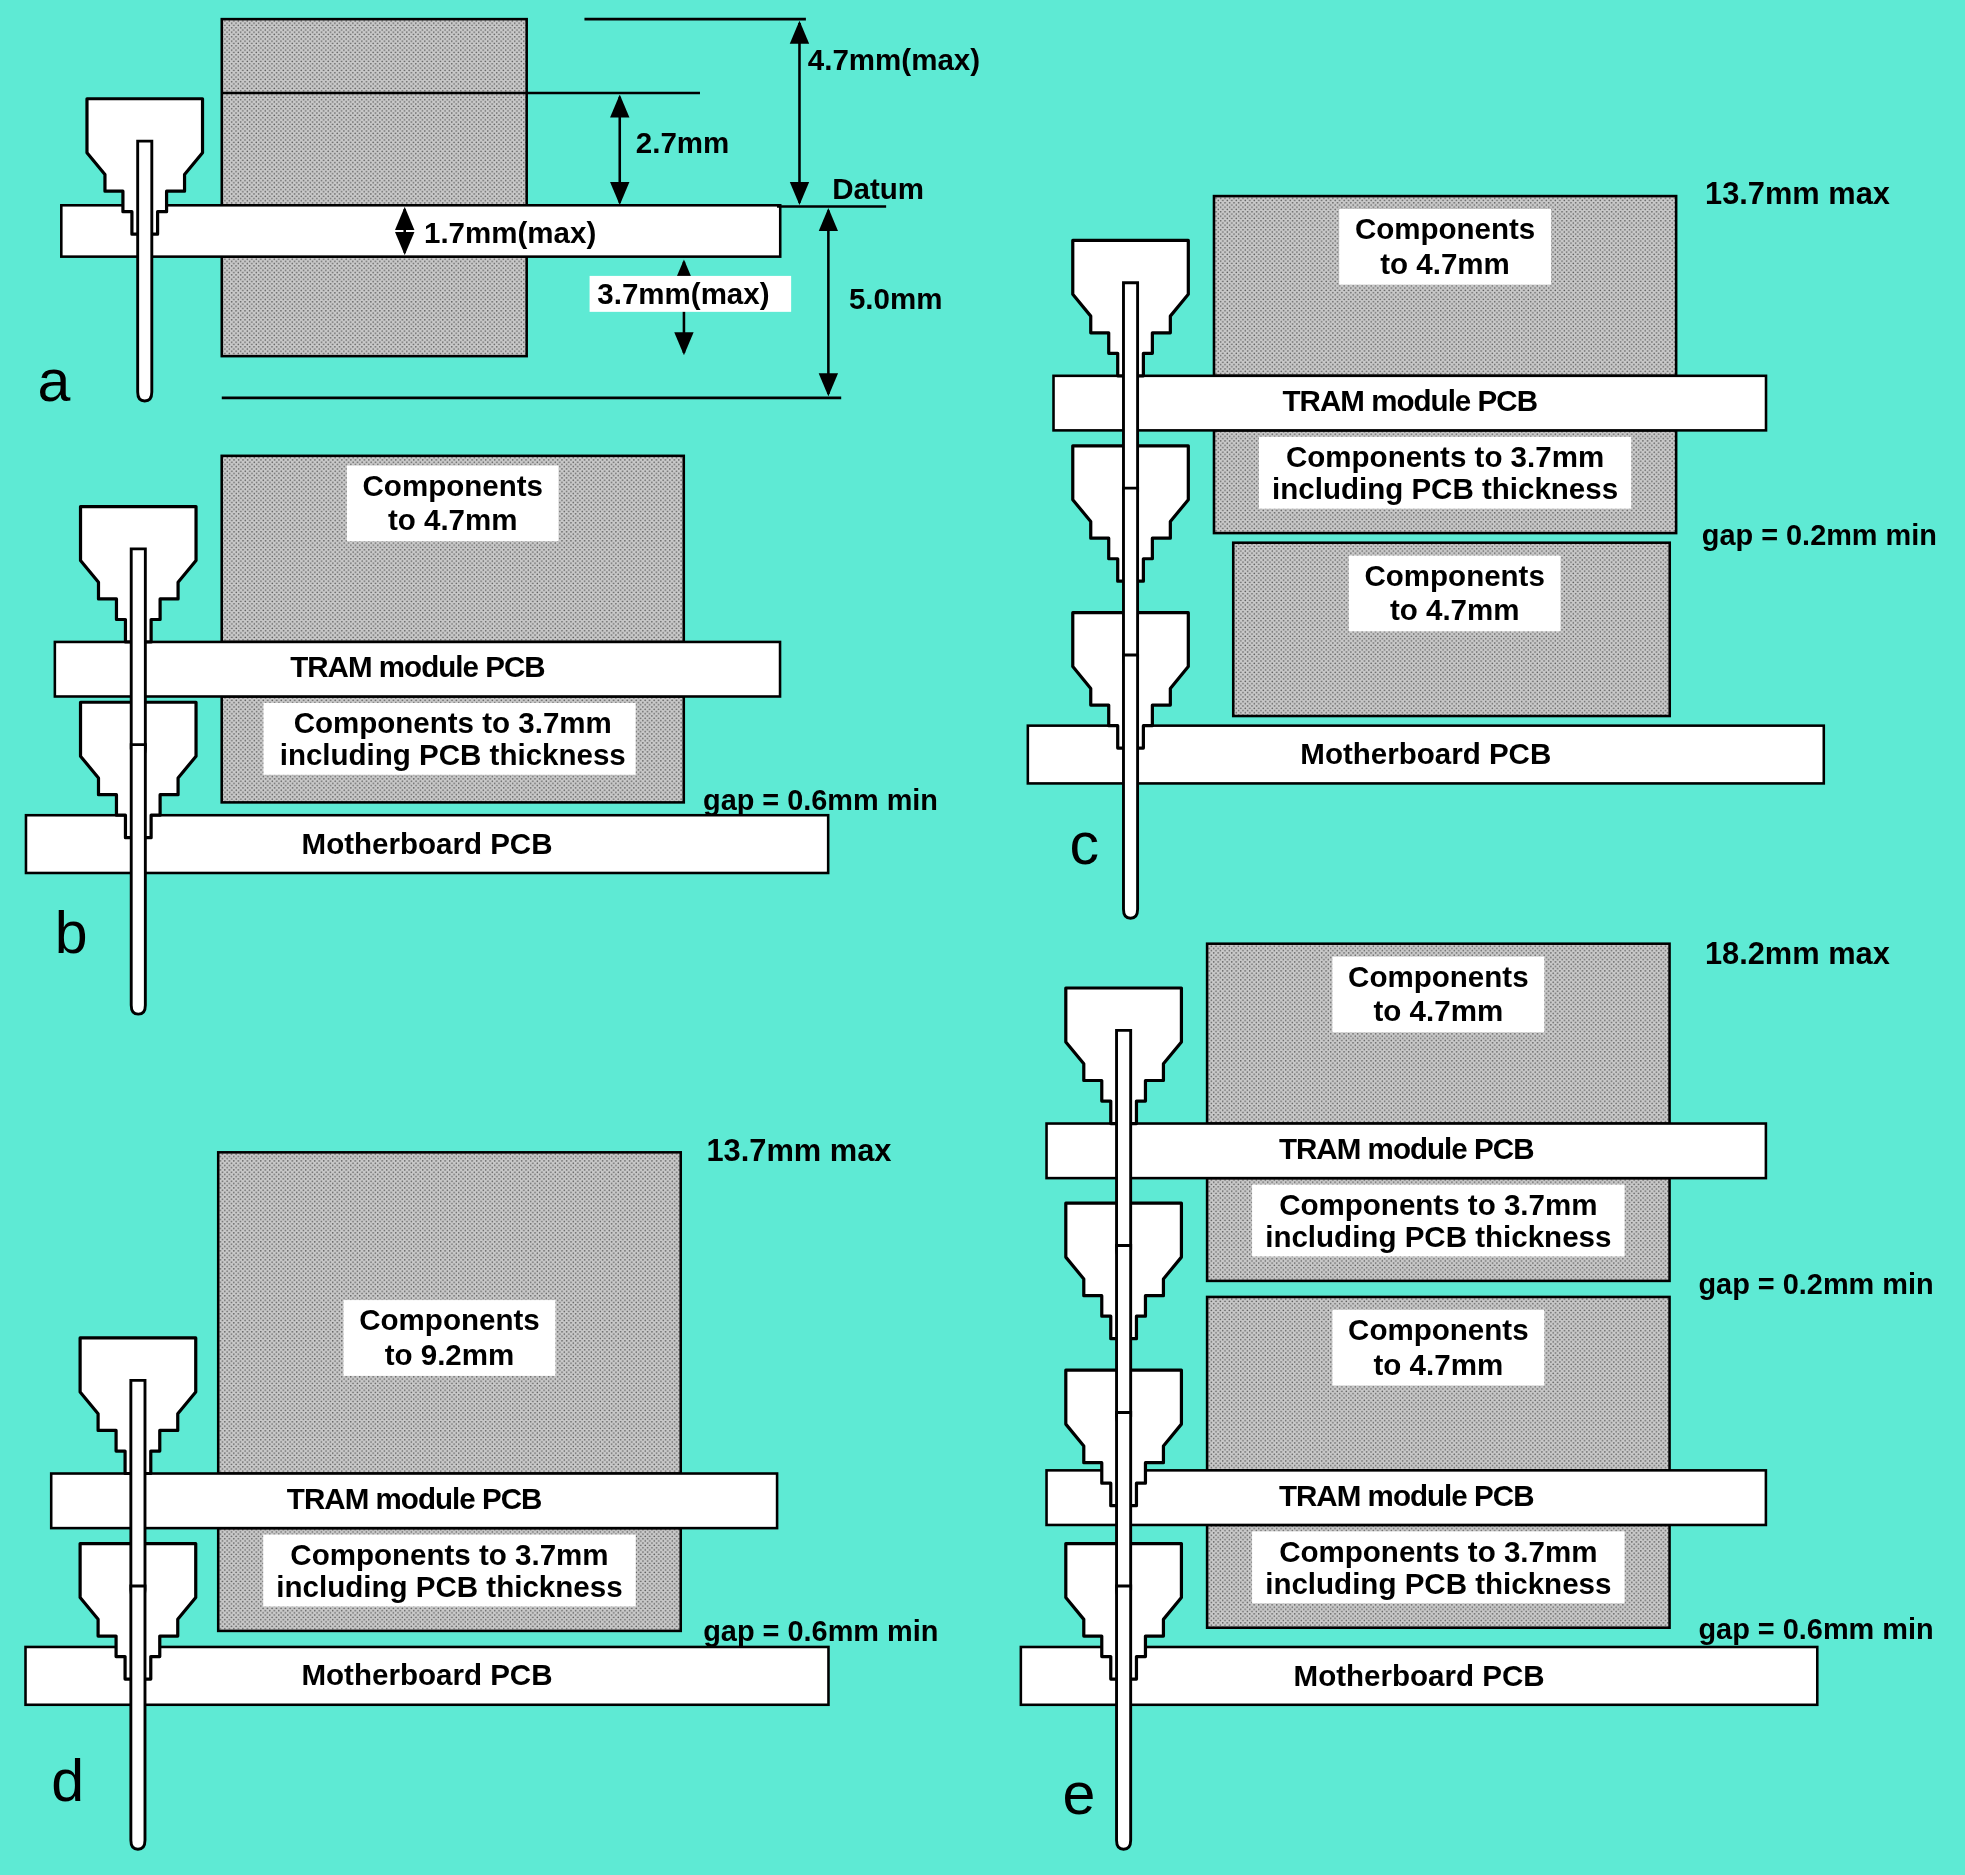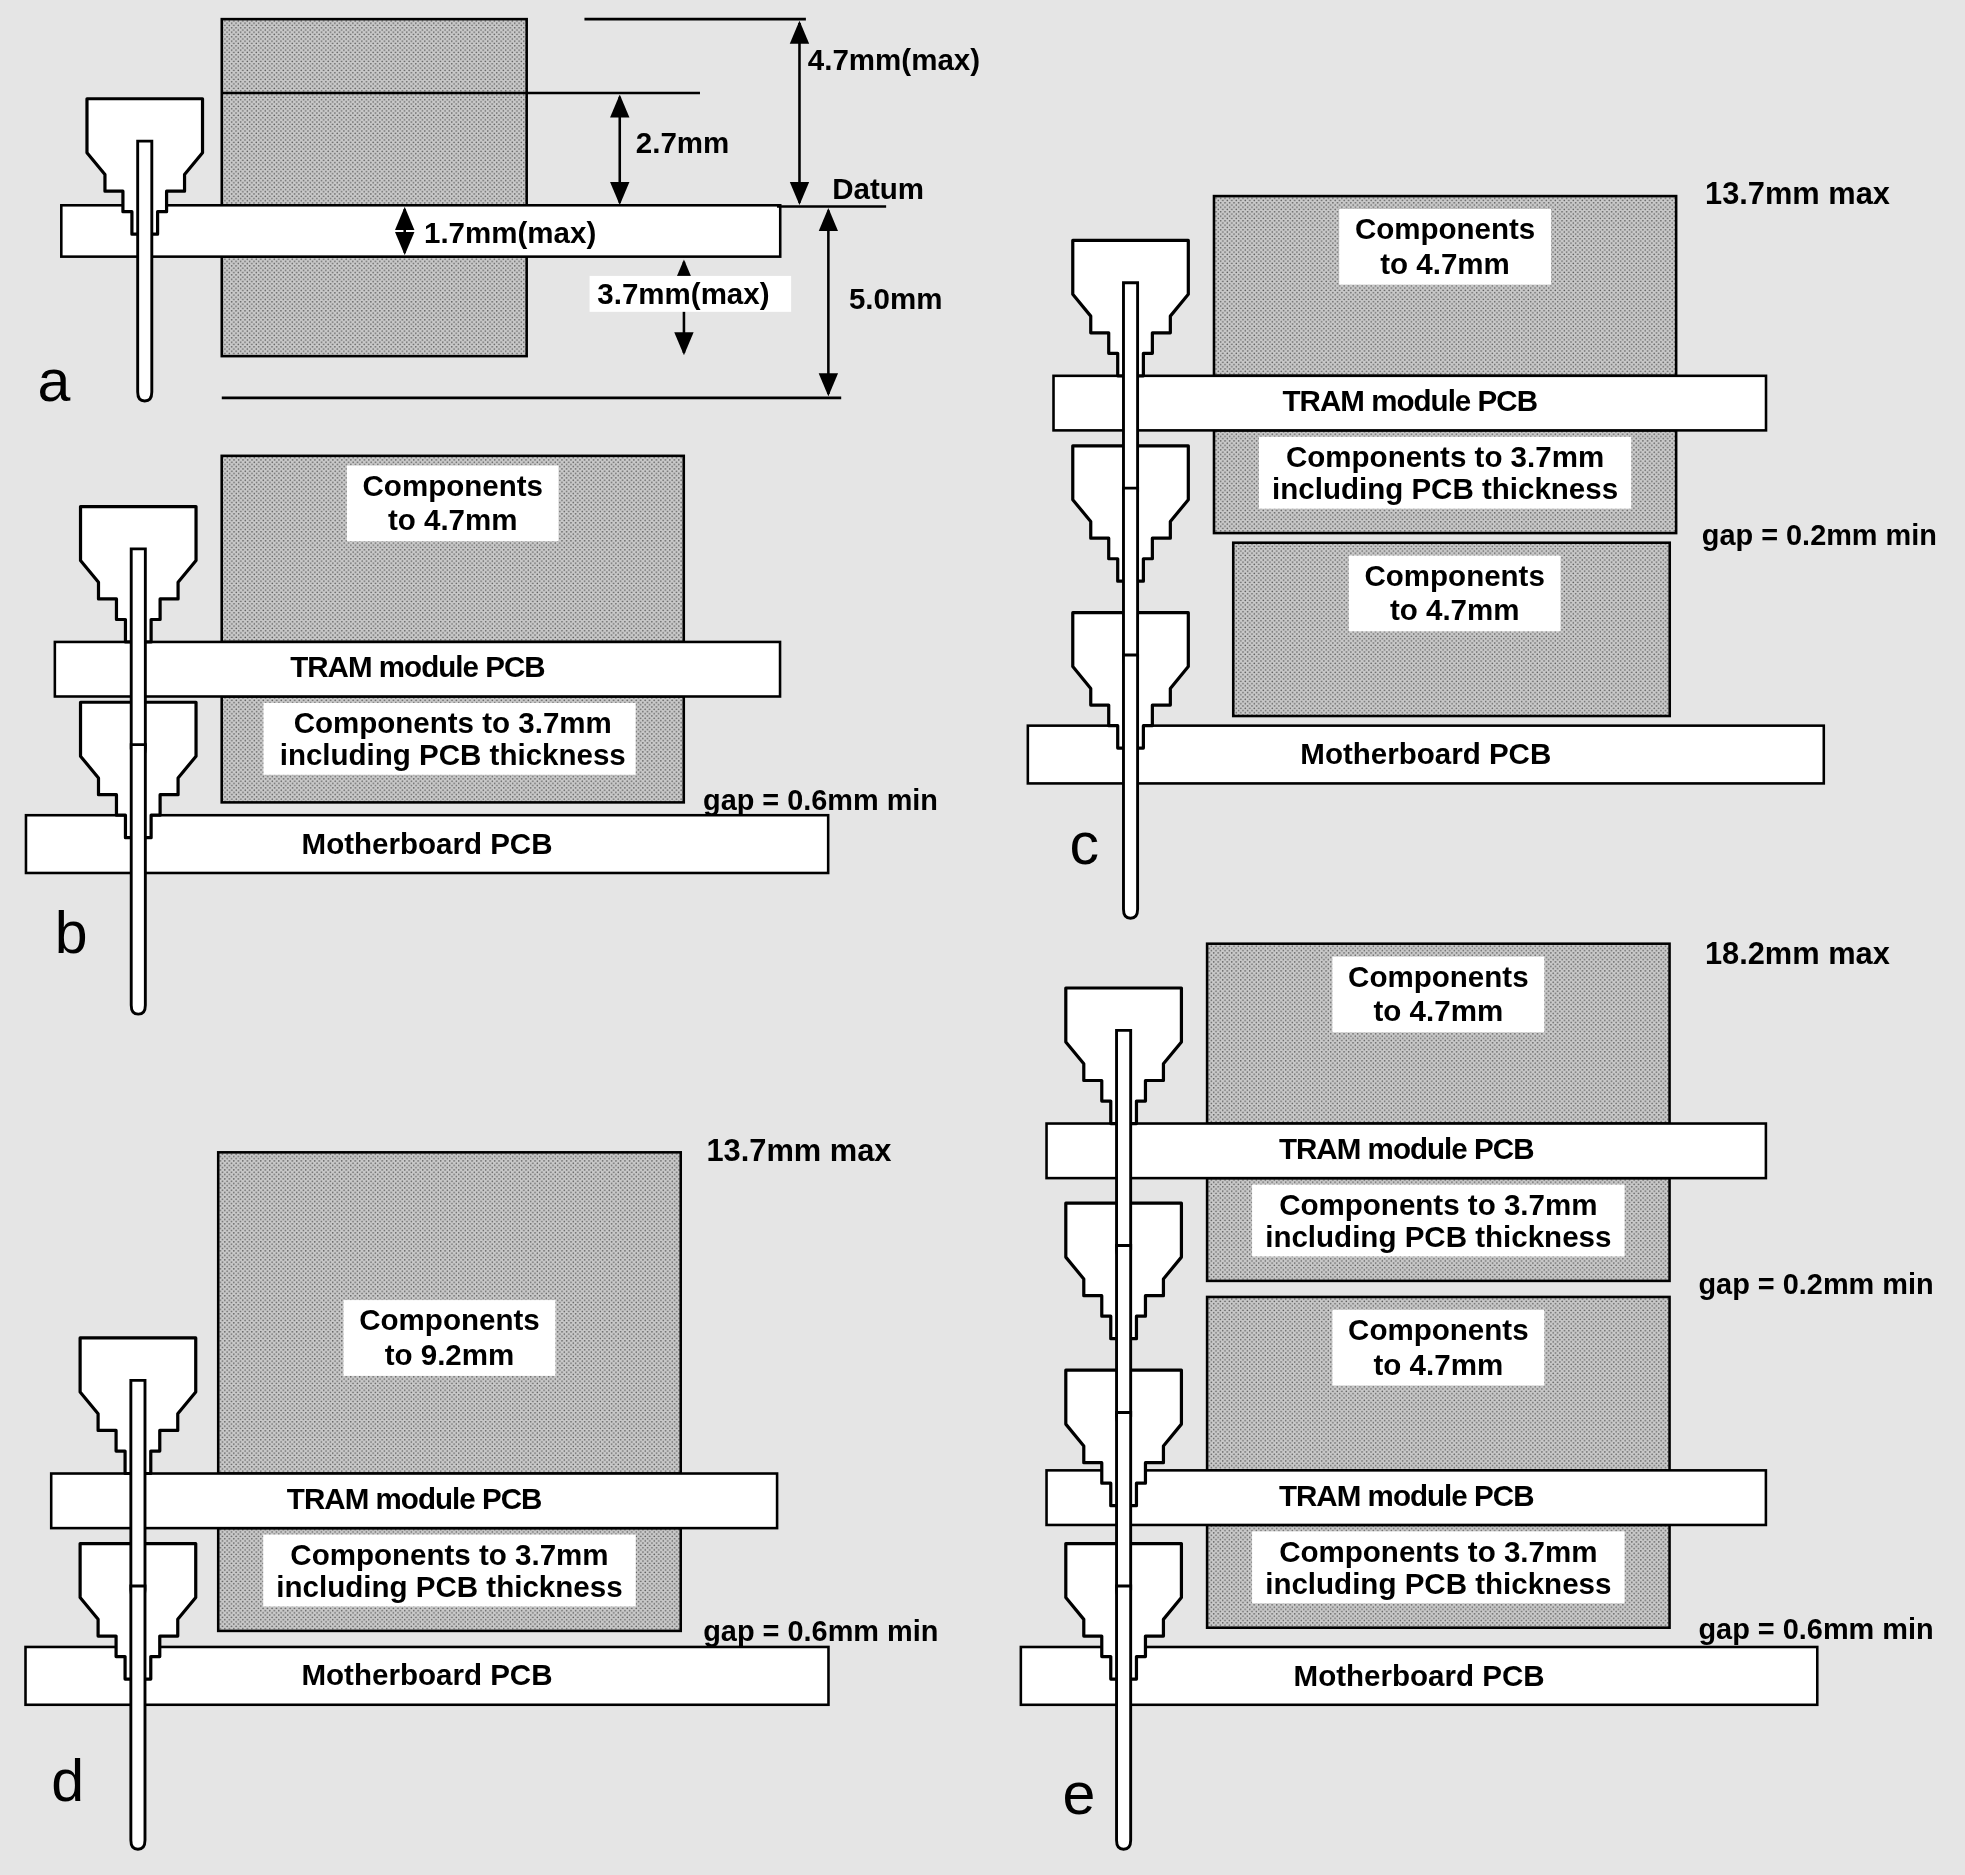--- a/index.html
+++ b/index.html
@@ -1,17 +1,17 @@
 <!DOCTYPE html>
 <html style="font-size:10.3px"><head>
 <meta charset="utf-8">
 <style>
   * { margin:0; padding:0; box-sizing:border-box; }
   html,body { background:#ffffff; }
-  .canvas { position:relative; width:1965px; height:1875px; background:#e5e5e5; overflow:hidden; }
+  .canvas { position:relative; width:1965px; height:1875px; background:#5eead4; overflow:hidden; }
   svg.panel { position:absolute; overflow:visible; }
   .hatch { fill:url(#stipple); stroke:#000; stroke-width:4; }
   .bar { fill:#ffffff; stroke:#000; stroke-width:4; }
   .dimline { stroke:#000; stroke-width:4; fill:none; }
   .arr2 { marker-start:url(#arrow); marker-end:url(#arrow); }
   .pin { fill:#ffffff; stroke:#000; stroke-width:4.5; }
   .wbox { fill:#ffffff; }
   text { font-family:"Liberation Sans","DejaVu Sans",sans-serif; fill:#000; }
   .blk    { font-size:46px; font-weight:bold; text-anchor:middle; }
   .barlab { font-size:46px; font-weight:bold; text-anchor:middle; }

